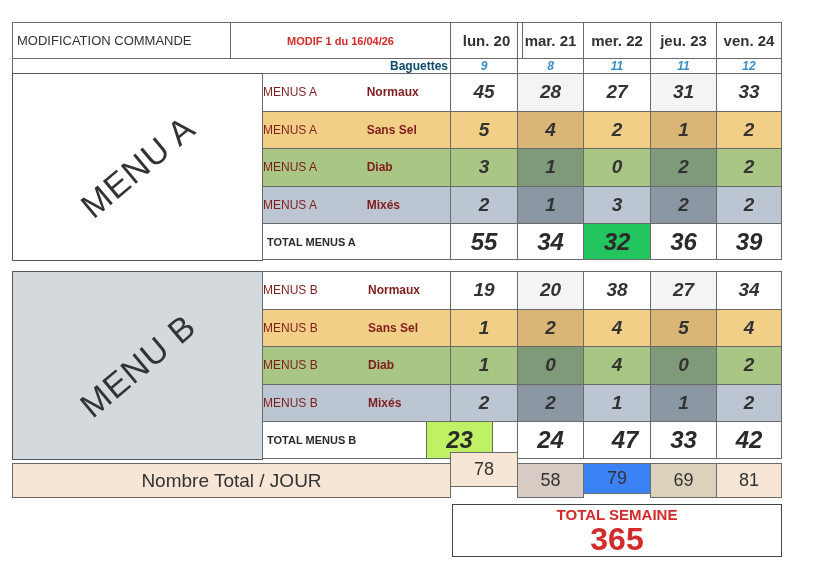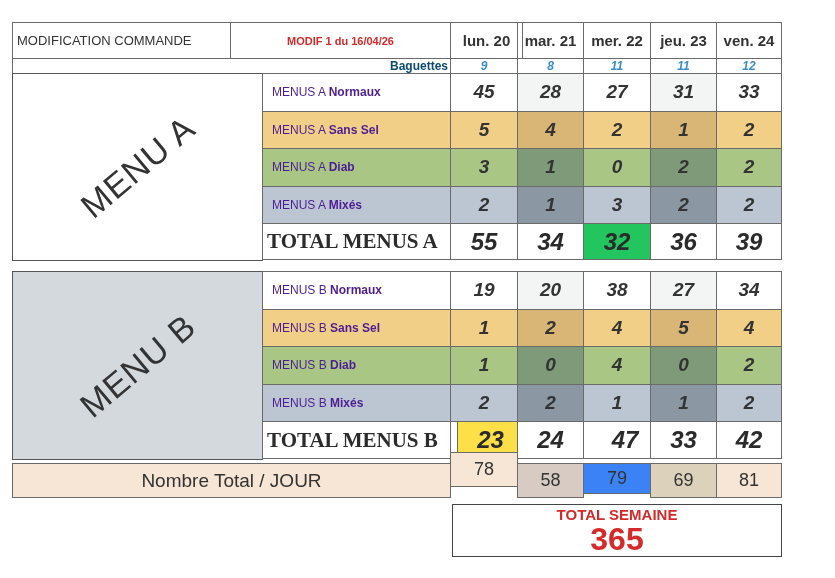--- a/index.html
+++ b/index.html
@@ -5,24 +5,24 @@
   html,body{margin:0;padding:0;background:#fff;}
   body{width:835px;height:578px;position:relative;overflow:hidden;font-family:"Liberation Sans",sans-serif;color:#2b2b2b;}
   .abs{position:absolute;box-sizing:border-box;}
   .cell{position:absolute;box-sizing:border-box;border:1px solid #6a6a6a;display:flex;align-items:center;}
   .center{justify-content:center;}
   .hdr-title{font-size:13px;padding-left:4px;color:#333;}
   .hdr-modif{font-size:11px;font-weight:bold;color:#d42a2a;}
   .day{font-size:15px;font-weight:bold;color:#333;}
   .bag-label{font-size:12px;font-weight:bold;color:#0c4a6e;justify-content:flex-end;padding-right:2px;}
   .bag-val{font-size:12px;font-style:italic;font-weight:bold;color:#3a8fc4;}
-  .row-label{font-size:12px;padding-left:9px;color:#4c1d95;}
+  .row-label{font-size:12px;padding-left:0;color:#7f1d1d;gap:47px;}
   .row-label b{font-weight:bold;}
   .num{font-size:19px;font-weight:bold;font-style:italic;color:#333;}
-  .total-label{font-size:21px;font-weight:bold;padding-left:4px;font-family:Liberation Serif, serif;}
+  .total-label{font-size:11px;font-weight:bold;padding-left:4px;}
   .total-num{font-size:24px;font-weight:bold;font-style:italic;}
   .menu-block{border:1.5px solid #555;}
   .menu-name{position:absolute;left:50%;top:50%;font-size:34px;color:#333;transform:translate(-50%,-50%) rotate(-40deg);white-space:nowrap;letter-spacing:1px;}
   .jour-label{font-size:19px;font-weight:normal;color:#333;}
   .jour-num{font-size:18px;color:#333;}
   .semaine{border:1.5px solid #444;flex-direction:column;justify-content:center;}
   .sem-label{font-size:15px;font-weight:bold;color:#d42a2a;}
   .sem-val{font-size:32px;font-weight:bold;color:#d42a2a;line-height:32px;}
 </style>
 </head>
@@ -245,21 +245,21 @@
     </div>
     <div class="cell center num" style="left: 650px; top: 383.5px; width: 67px; height: 38.5px; background: rgb(139, 152, 163);">
       <span>1</span>
     </div>
     <div class="cell center num" style="left: 716px; top: 383.5px; width: 66px; height: 38.5px; background: rgb(188, 198, 210);">
       <span>2</span>
     </div>
     <div class="cell total-label" style="left: 262px; top: 421px; width: 189px; height: 38px; background: rgb(255, 255, 255);">
       <span>TOTAL MENUS B</span>
     </div>
-    <div class="cell center total-num" style="left: 457px; top: 421px; width: 67px; height: 38px; background: #fde047;">
+    <div class="cell center total-num" style="left: 426px; top: 421px; width: 67px; height: 38px; background: #bef264;">
       <span>23</span>
     </div>
     <div class="cell center total-num" style="left: 517px; top: 421px; width: 67px; height: 38px; background: rgb(255, 255, 255);">
       <span>24</span>
     </div>
     <div class="cell center total-num" style="left: 583px; top: 421px; width: 84px; height: 38px; background: rgb(255, 255, 255);">
       <span>47</span>
     </div>
     <div class="cell center total-num" style="left: 650px; top: 421px; width: 67px; height: 38px; background: rgb(255, 255, 255);">
       <span>33</span>

